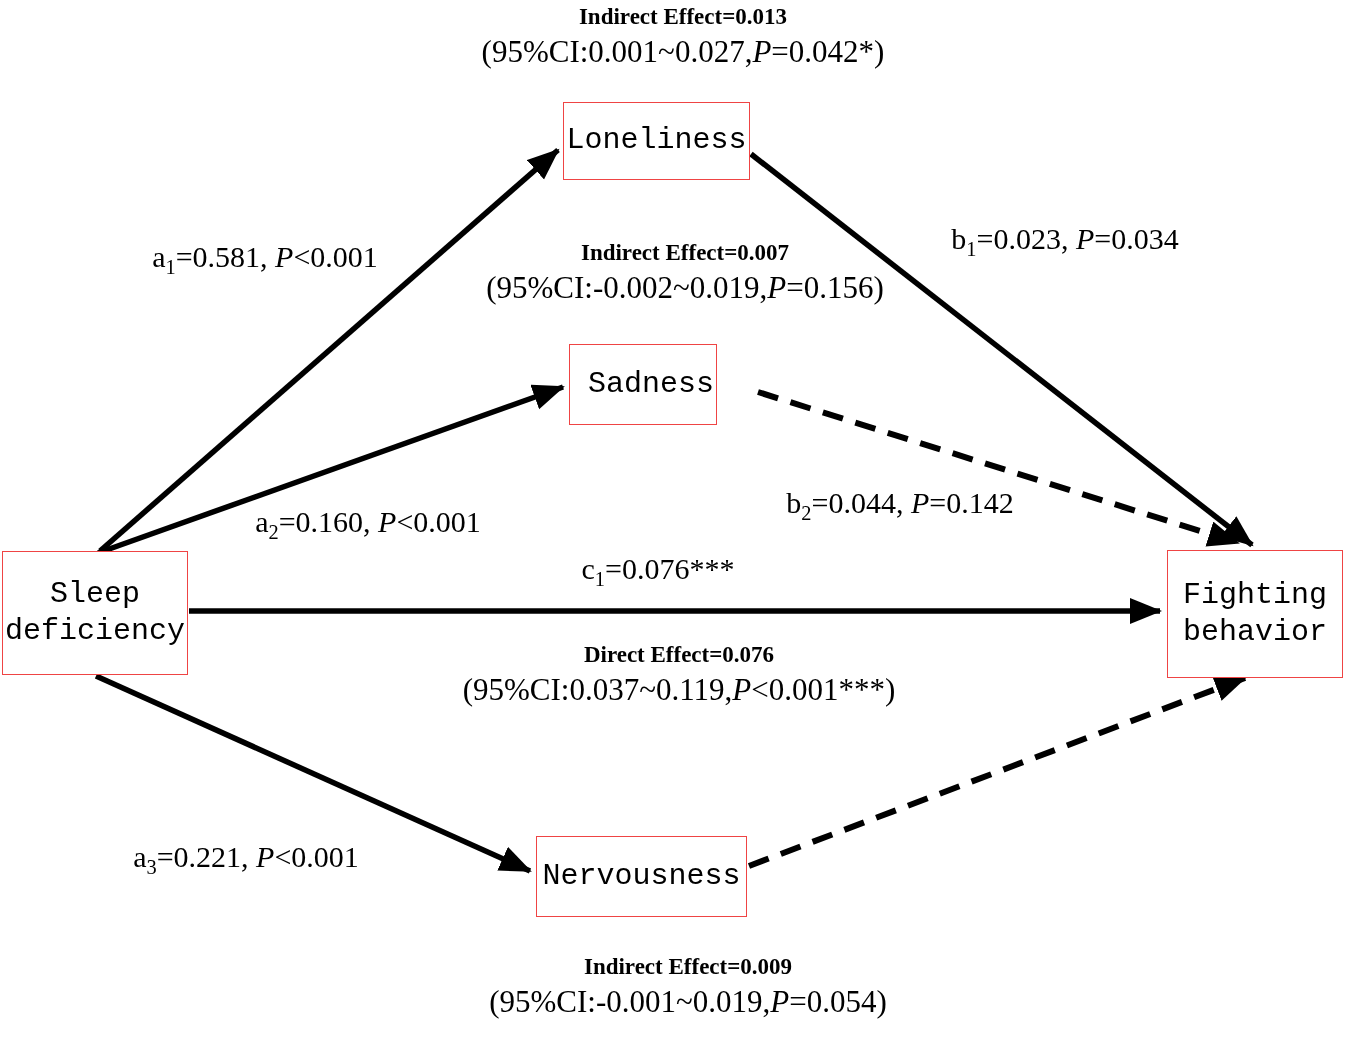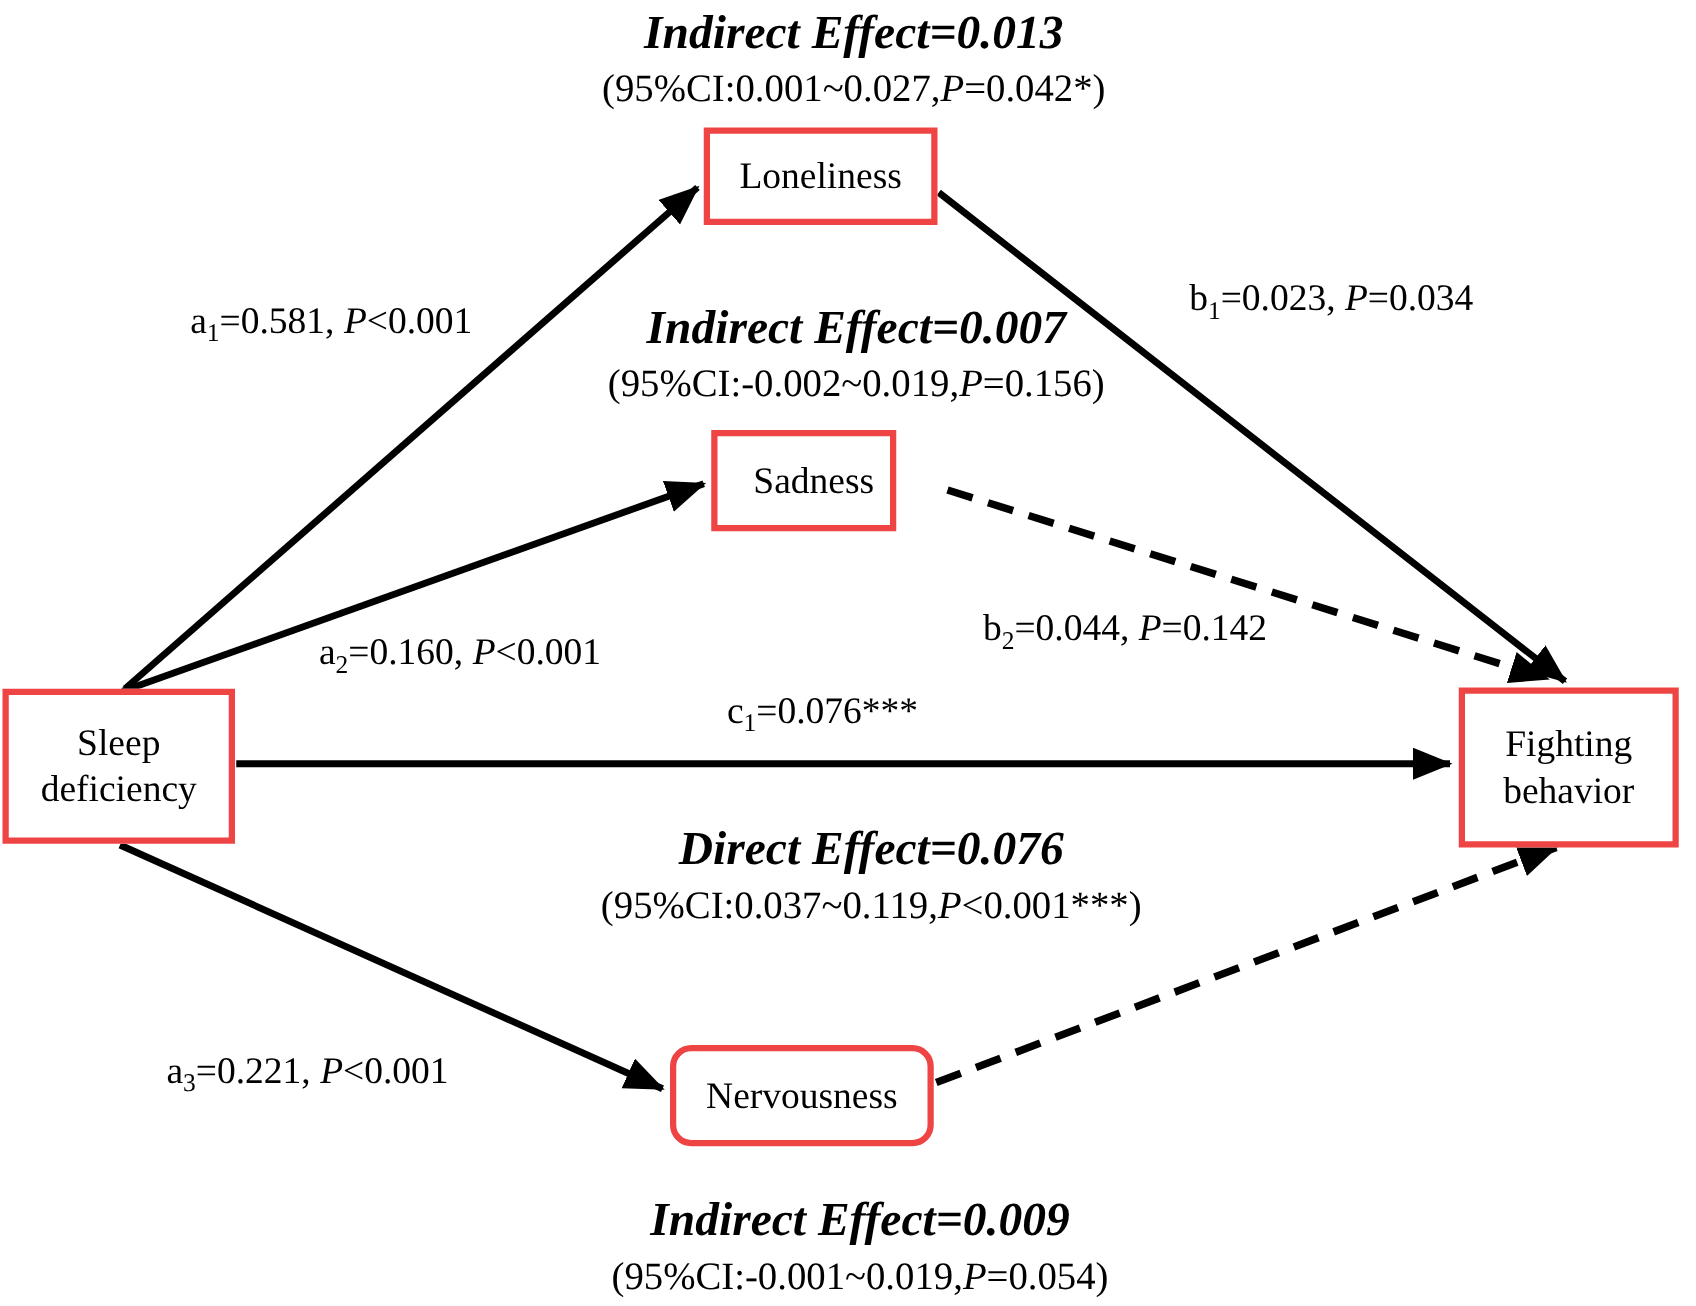--- a/index.html
+++ b/index.html
@@ -13,50 +13,50 @@
     overflow: hidden;
   }
   #arrow-layer {
     position: absolute;
     left: 0; top: 0;
     width: 1357px; height: 1045px;
   }
   .node {
     position: absolute;
     box-sizing: border-box;
-    border: 5px solid #ef4444;
+    border: 1px solid #ef4444;
     background: #ffffff;
     display: flex;
     align-items: center;
     justify-content: center;
     text-align: center;
     font-size: 30px;
     line-height: 1.25;
+    font-family: Liberation Mono, monospace;
   }
   .plabel {
     position: absolute;
     transform: translateX(-50%);
     white-space: nowrap;
     font-size: 30px;
   }
   .plabel sub, .effect sub {
     font-size: 68%;
     line-height: 0;
   }
   .effect {
     position: absolute;
     transform: translateX(-50%);
     text-align: center;
     white-space: nowrap;
   }
   .effect-title {
     font-weight: bold;
-    font-size: 38px;
+    font-size: 23px;
     line-height: 1.3;
-    font-style: italic;
   }
   .effect-ci {
     font-size: 31px;
     line-height: 1.3;
   }
 </style>
 </head>
 <body>
 
 <div id="stage">
@@ -86,21 +86,21 @@
   <div class="effect" style="left:683px; top:2px;">
     <div class="effect-title">Indirect Effect=0.013</div>
     <div class="effect-ci"><span>(95%CI:0.001~0.027,</span><i>P</i><span>=0.042*)</span></div>
   </div>
 
   <div class="effect" style="left:685px; top:238px;">
     <div class="effect-title">Indirect Effect=0.007</div>
     <div class="effect-ci"><span>(95%CI:-0.002~0.019,</span><i>P</i><span>=0.156)</span></div>
   </div>
 
-  <div class="effect" style="left:697px; top:640px;margin-top:15px;">
+  <div class="effect" style="left:679px; top:640px;">
     <div class="effect-title">Direct Effect=0.076</div>
     <div class="effect-ci"><span>(95%CI:0.037~0.119,</span><i>P</i><span>&lt;0.001***)</span></div>
   </div>
 
   <div class="effect" style="left:688px; top:952px;">
     <div class="effect-title">Indirect Effect=0.009</div>
     <div class="effect-ci"><span>(95%CI:-0.001~0.019,</span><i>P</i><span>=0.054)</span></div>
   </div>
 
   <div class="node" style="left:2px; top:551px; width:186px; height:124px;">
@@ -109,21 +109,21 @@
   </div>
 
   <div class="node" style="left:563px; top:102px; width:187px; height:78px;">
     <span>Loneliness</span>
   </div>
 
   <div class="node" style="left:569px; top:344px; width:148px; height:81px;padding-left:16px;">
     <span>Sadness</span>
   </div>
 
-  <div class="node" style="left:536px; top:836px; width:211px; height:81px;border-radius:17px;">
+  <div class="node" style="left:536px; top:836px; width:211px; height:81px;">
     <span>Nervousness</span>
   </div>
 
   <div class="node" style="left:1167px; top:550px; width:176px; height:128px;">
     <div><span>Fighting</span><br>
          <span>behavior</span></div>
   </div>
 
   <div class="plabel" style="left:265px; top:240px;"><span>a</span><sub>1</sub><span>=0.581, </span><i>P</i><span>&lt;0.001</span></div>
 

